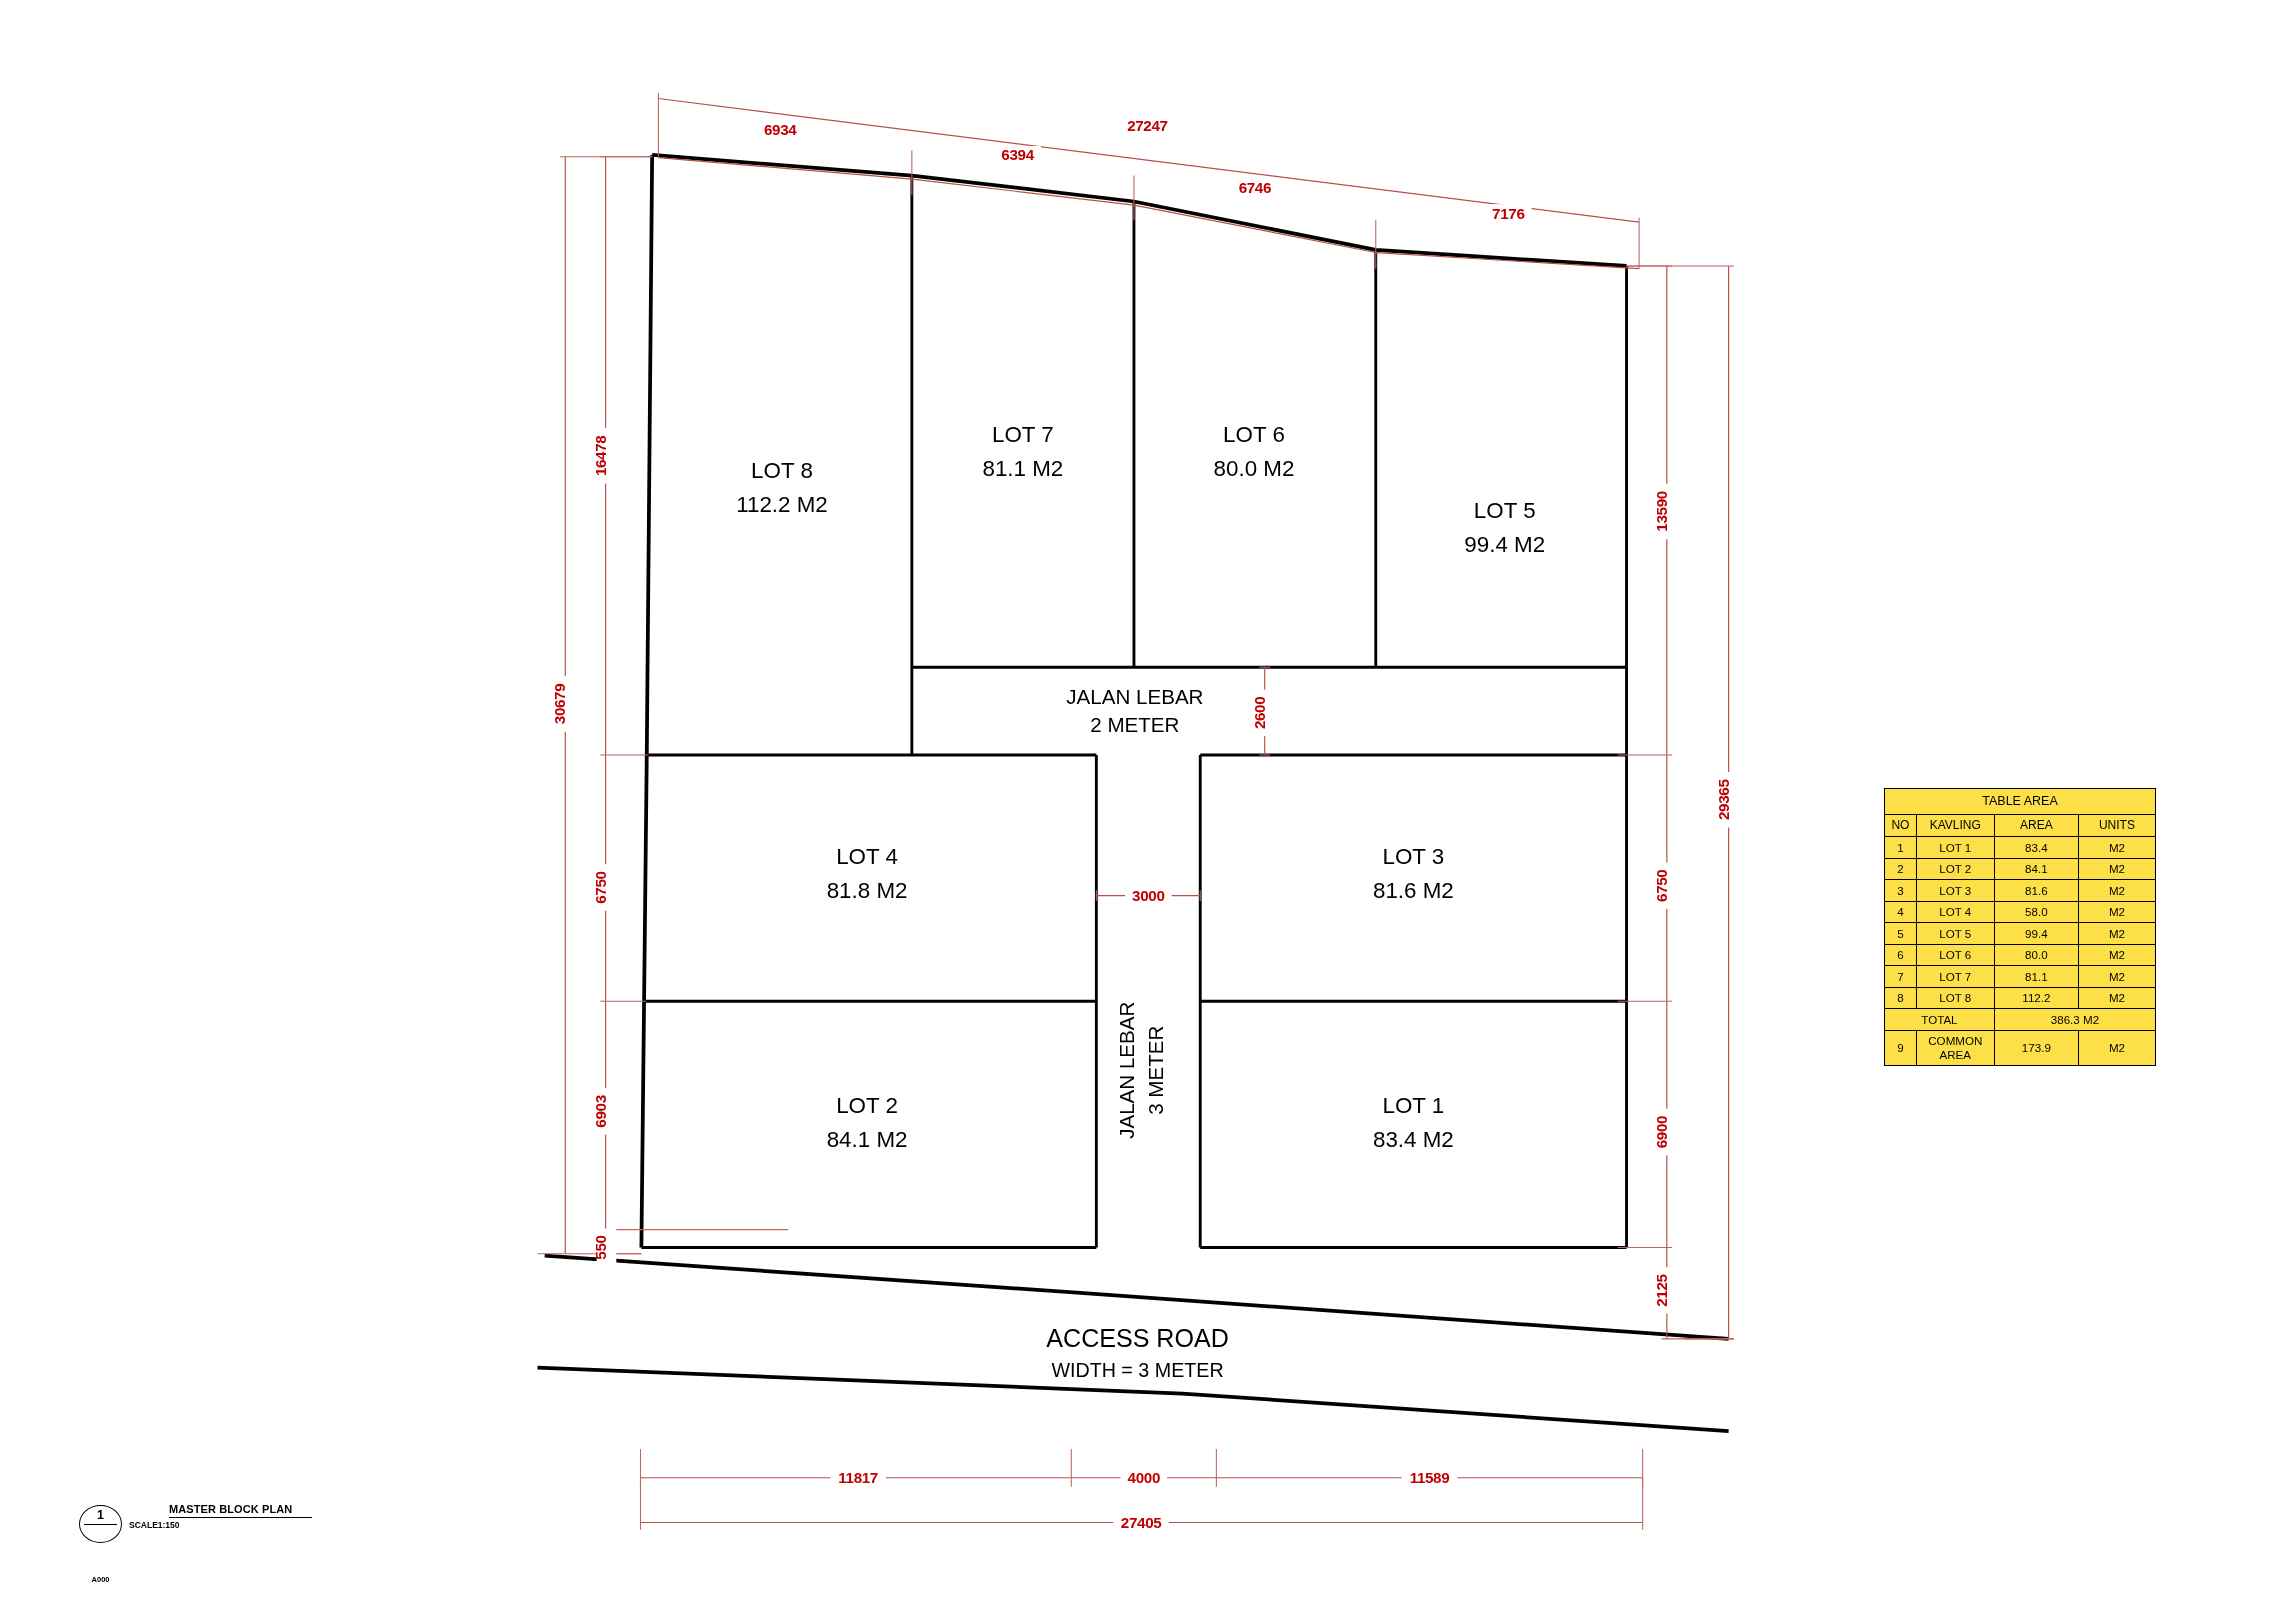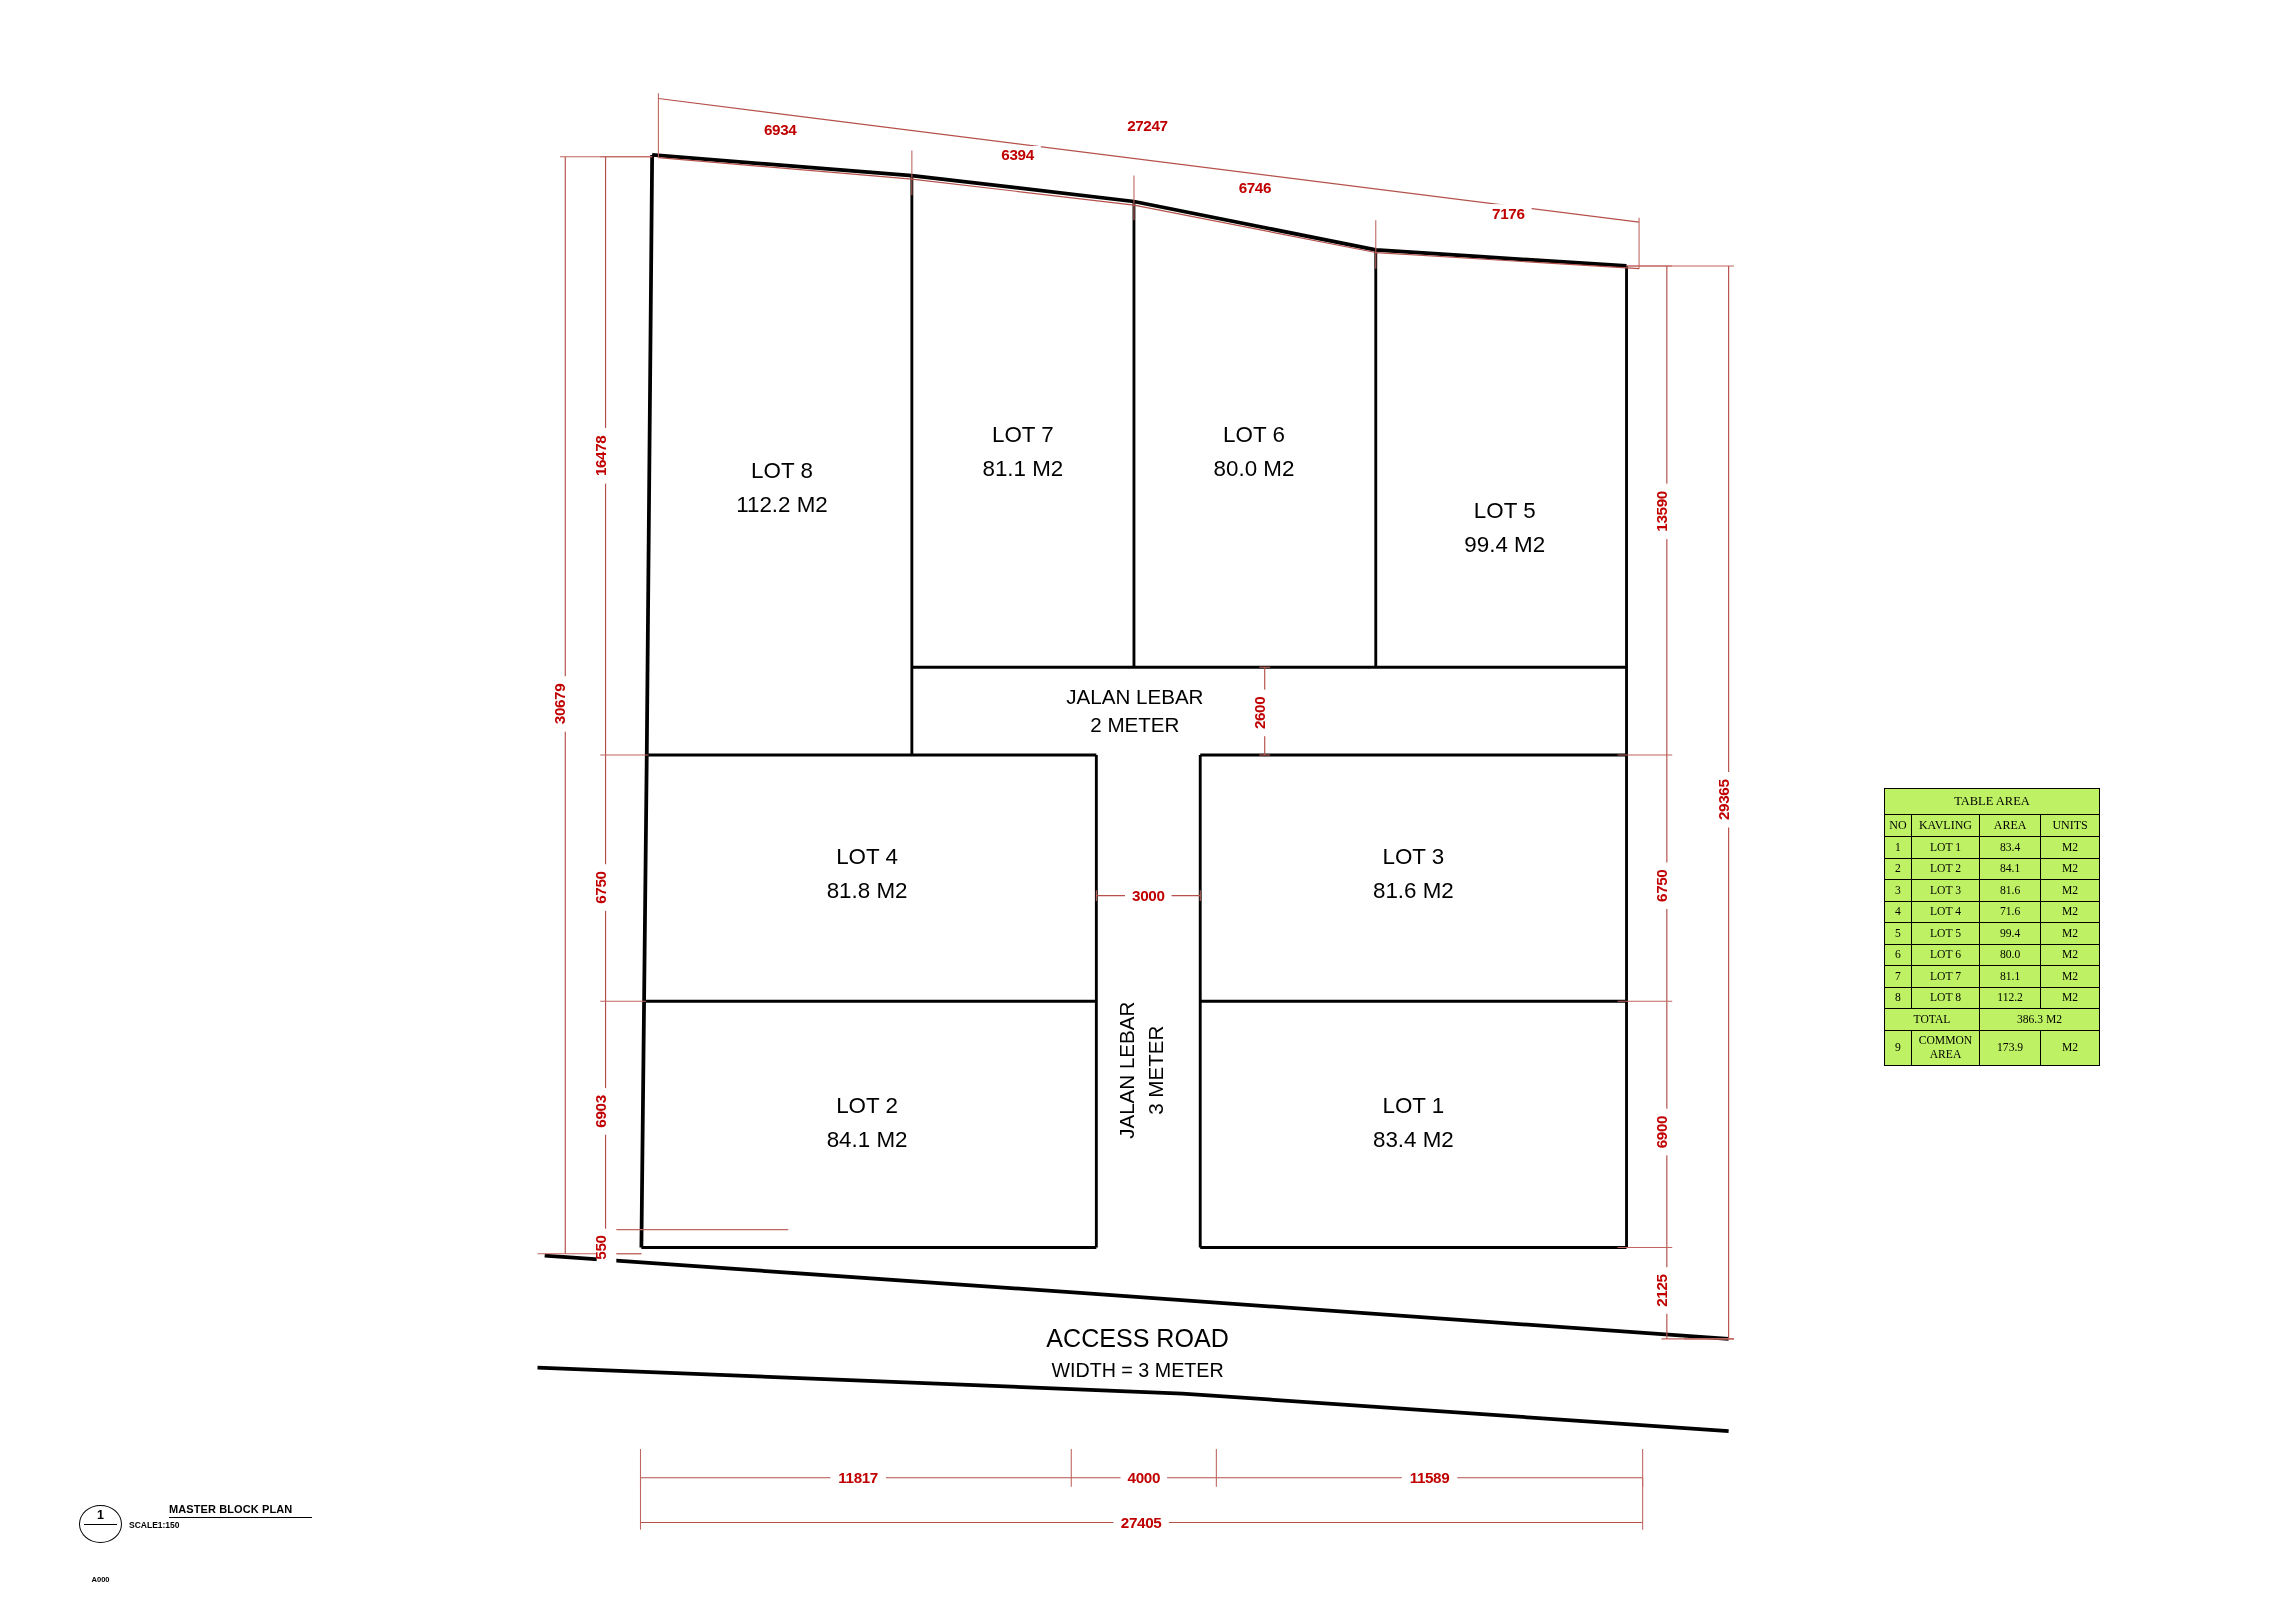--- a/index.html
+++ b/index.html
@@ -58,25 +58,25 @@
 
   
   #area-table-wrap {
     position: absolute;
     left: 1884px;
     top: 788px;
     width: 269px;
   }
   table.area-table {
     border-collapse: collapse;
-    width: 216px;
-    font-family: Liberation Serif, serif;
+    width: 272px;
+    font-family: Liberation Sans, sans-serif;
     font-size: 11.6px;
     color: #000;
-    background: #bef264;
+    background: #fde047;
   }
   table.area-table td, table.area-table th {
     border: 1.2px solid #000;
     text-align: center;
     padding: 3.6px 1.8px;
     font-weight: normal;
     line-height: 1.15;
   }
   table.area-table tr.title-row td {
     font-size: 12.5px;
@@ -380,21 +380,21 @@
         </tr>
         <tr>
           <td class="col-no">3</td>
           <td class="col-kav">LOT 3</td>
           <td class="col-area">81.6</td>
           <td class="col-units">M2</td>
         </tr>
         <tr>
           <td class="col-no">4</td>
           <td class="col-kav">LOT 4</td>
-          <td class="col-area">71.6</td>
+          <td class="col-area">58.0</td>
           <td class="col-units">M2</td>
         </tr>
         <tr>
           <td class="col-no">5</td>
           <td class="col-kav">LOT 5</td>
           <td class="col-area">99.4</td>
           <td class="col-units">M2</td>
         </tr>
         <tr>
           <td class="col-no">6</td>

